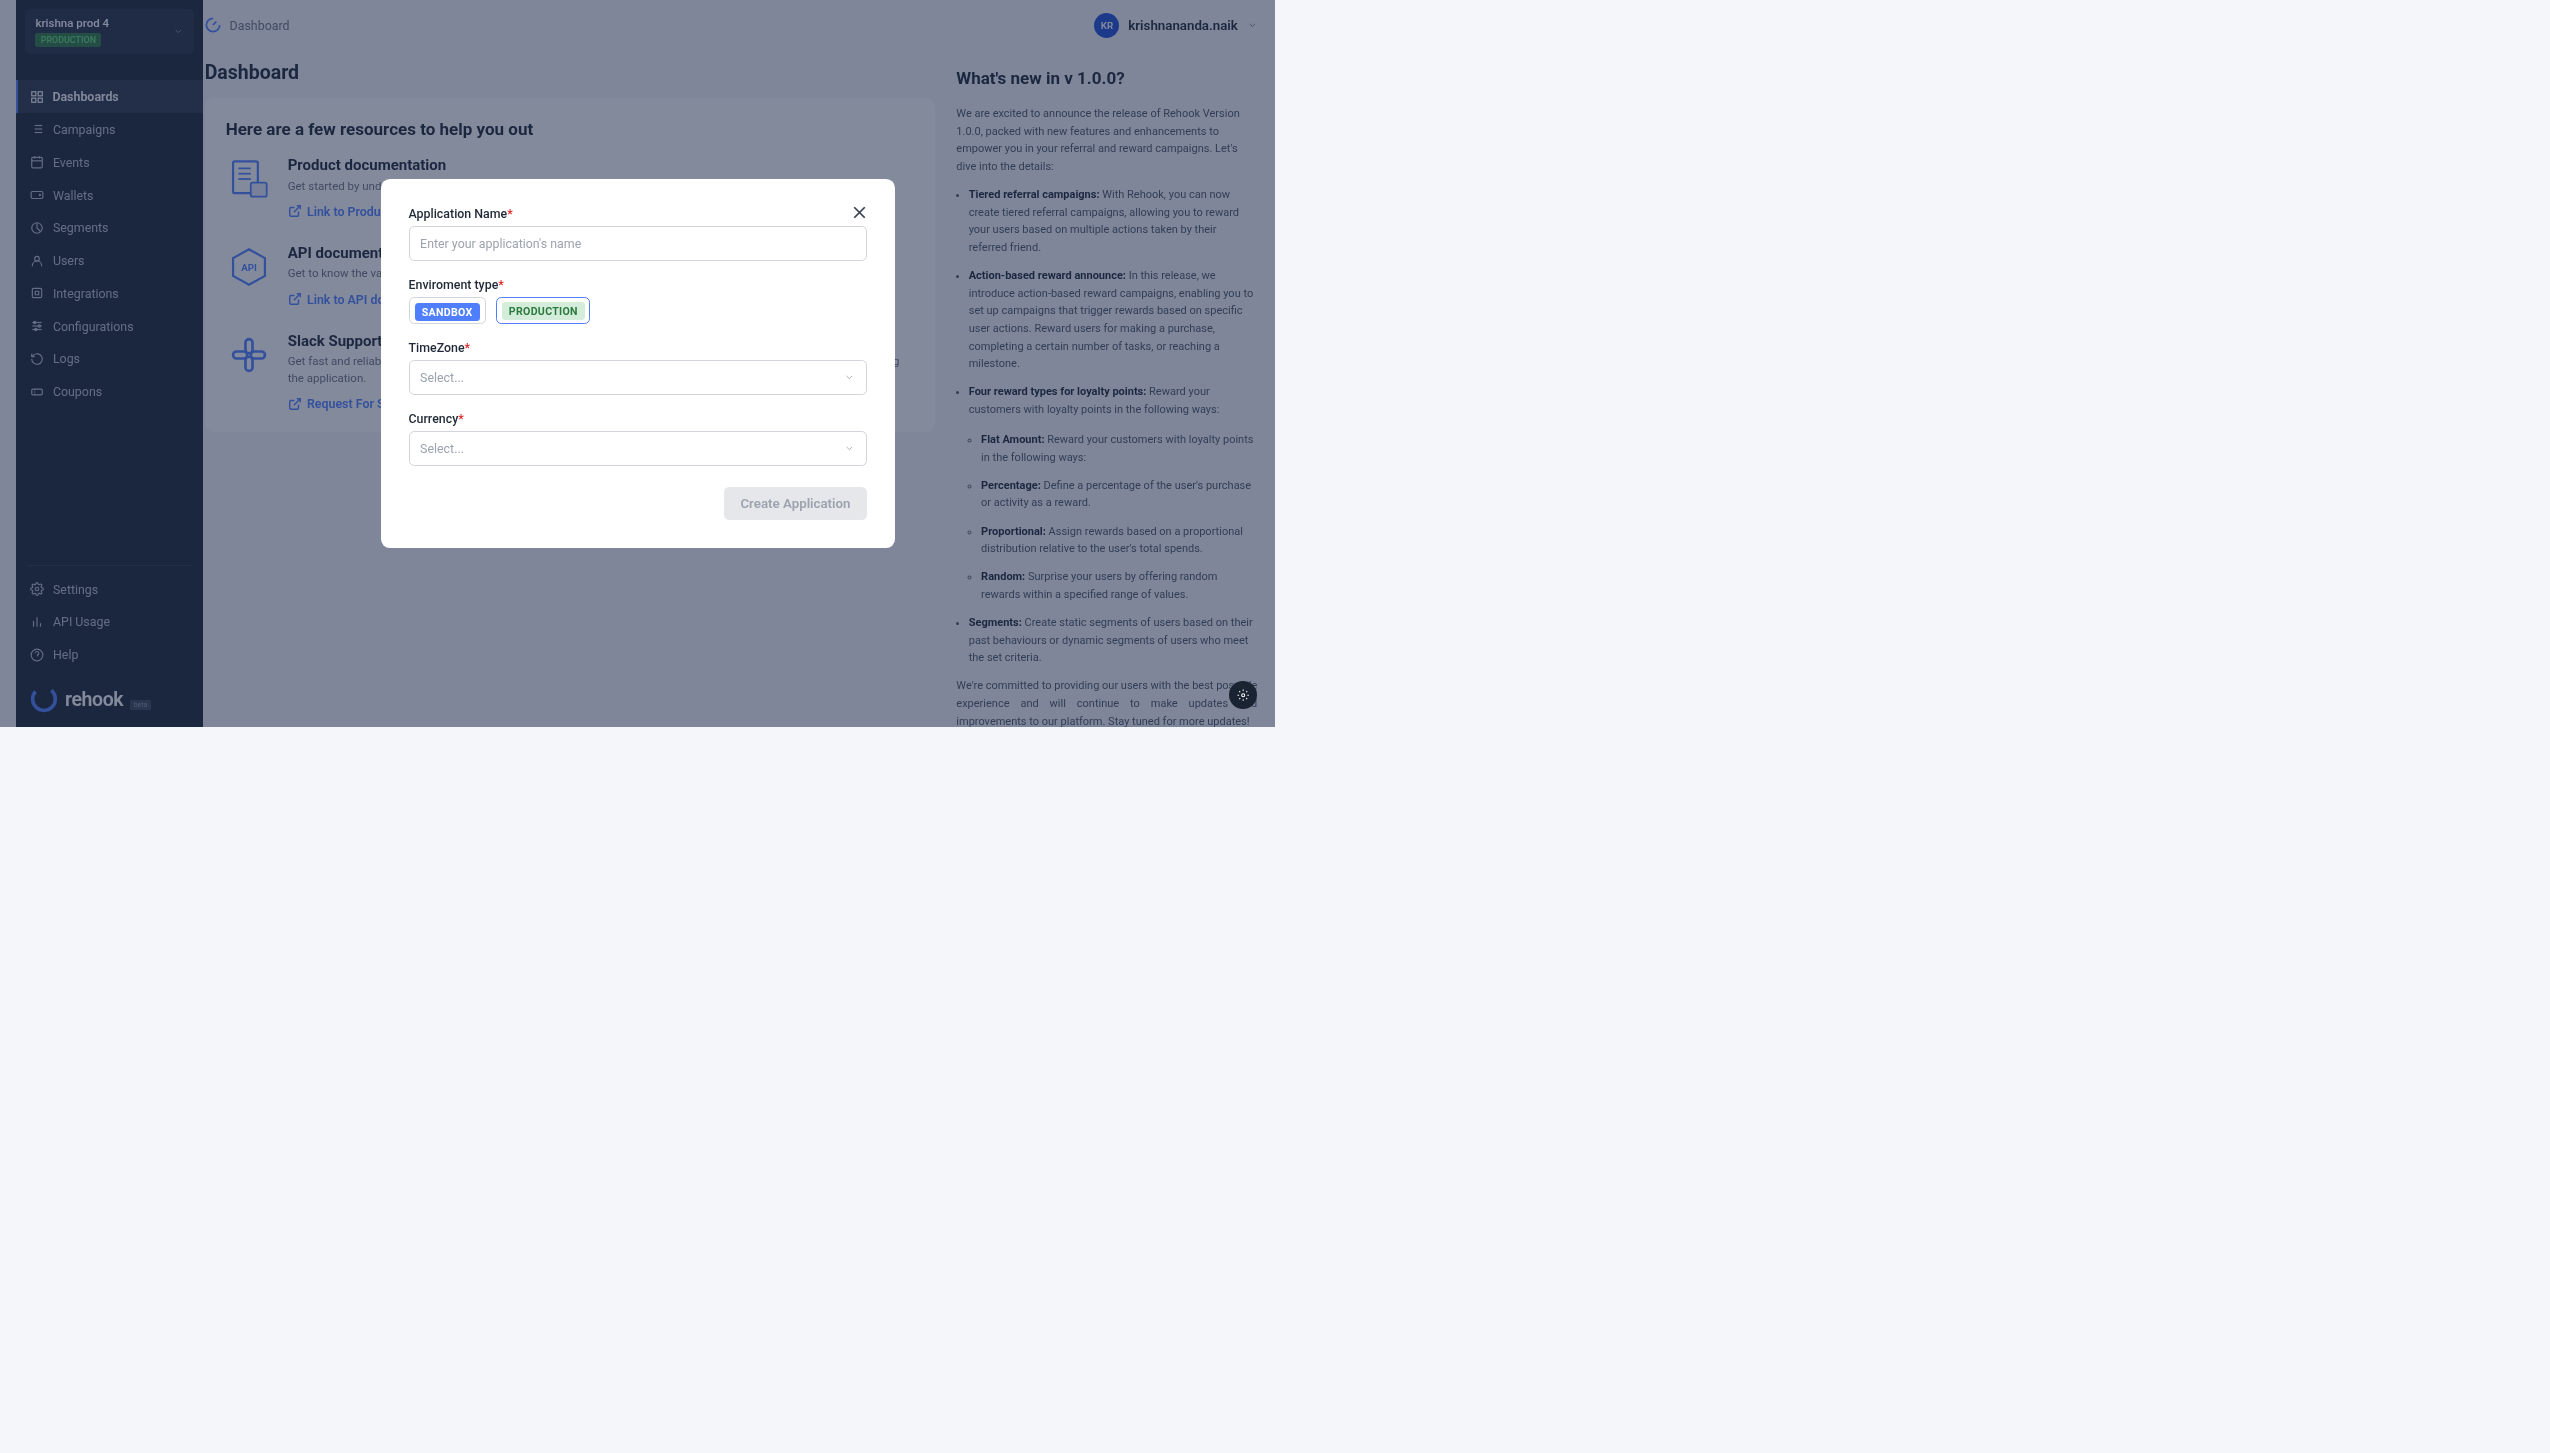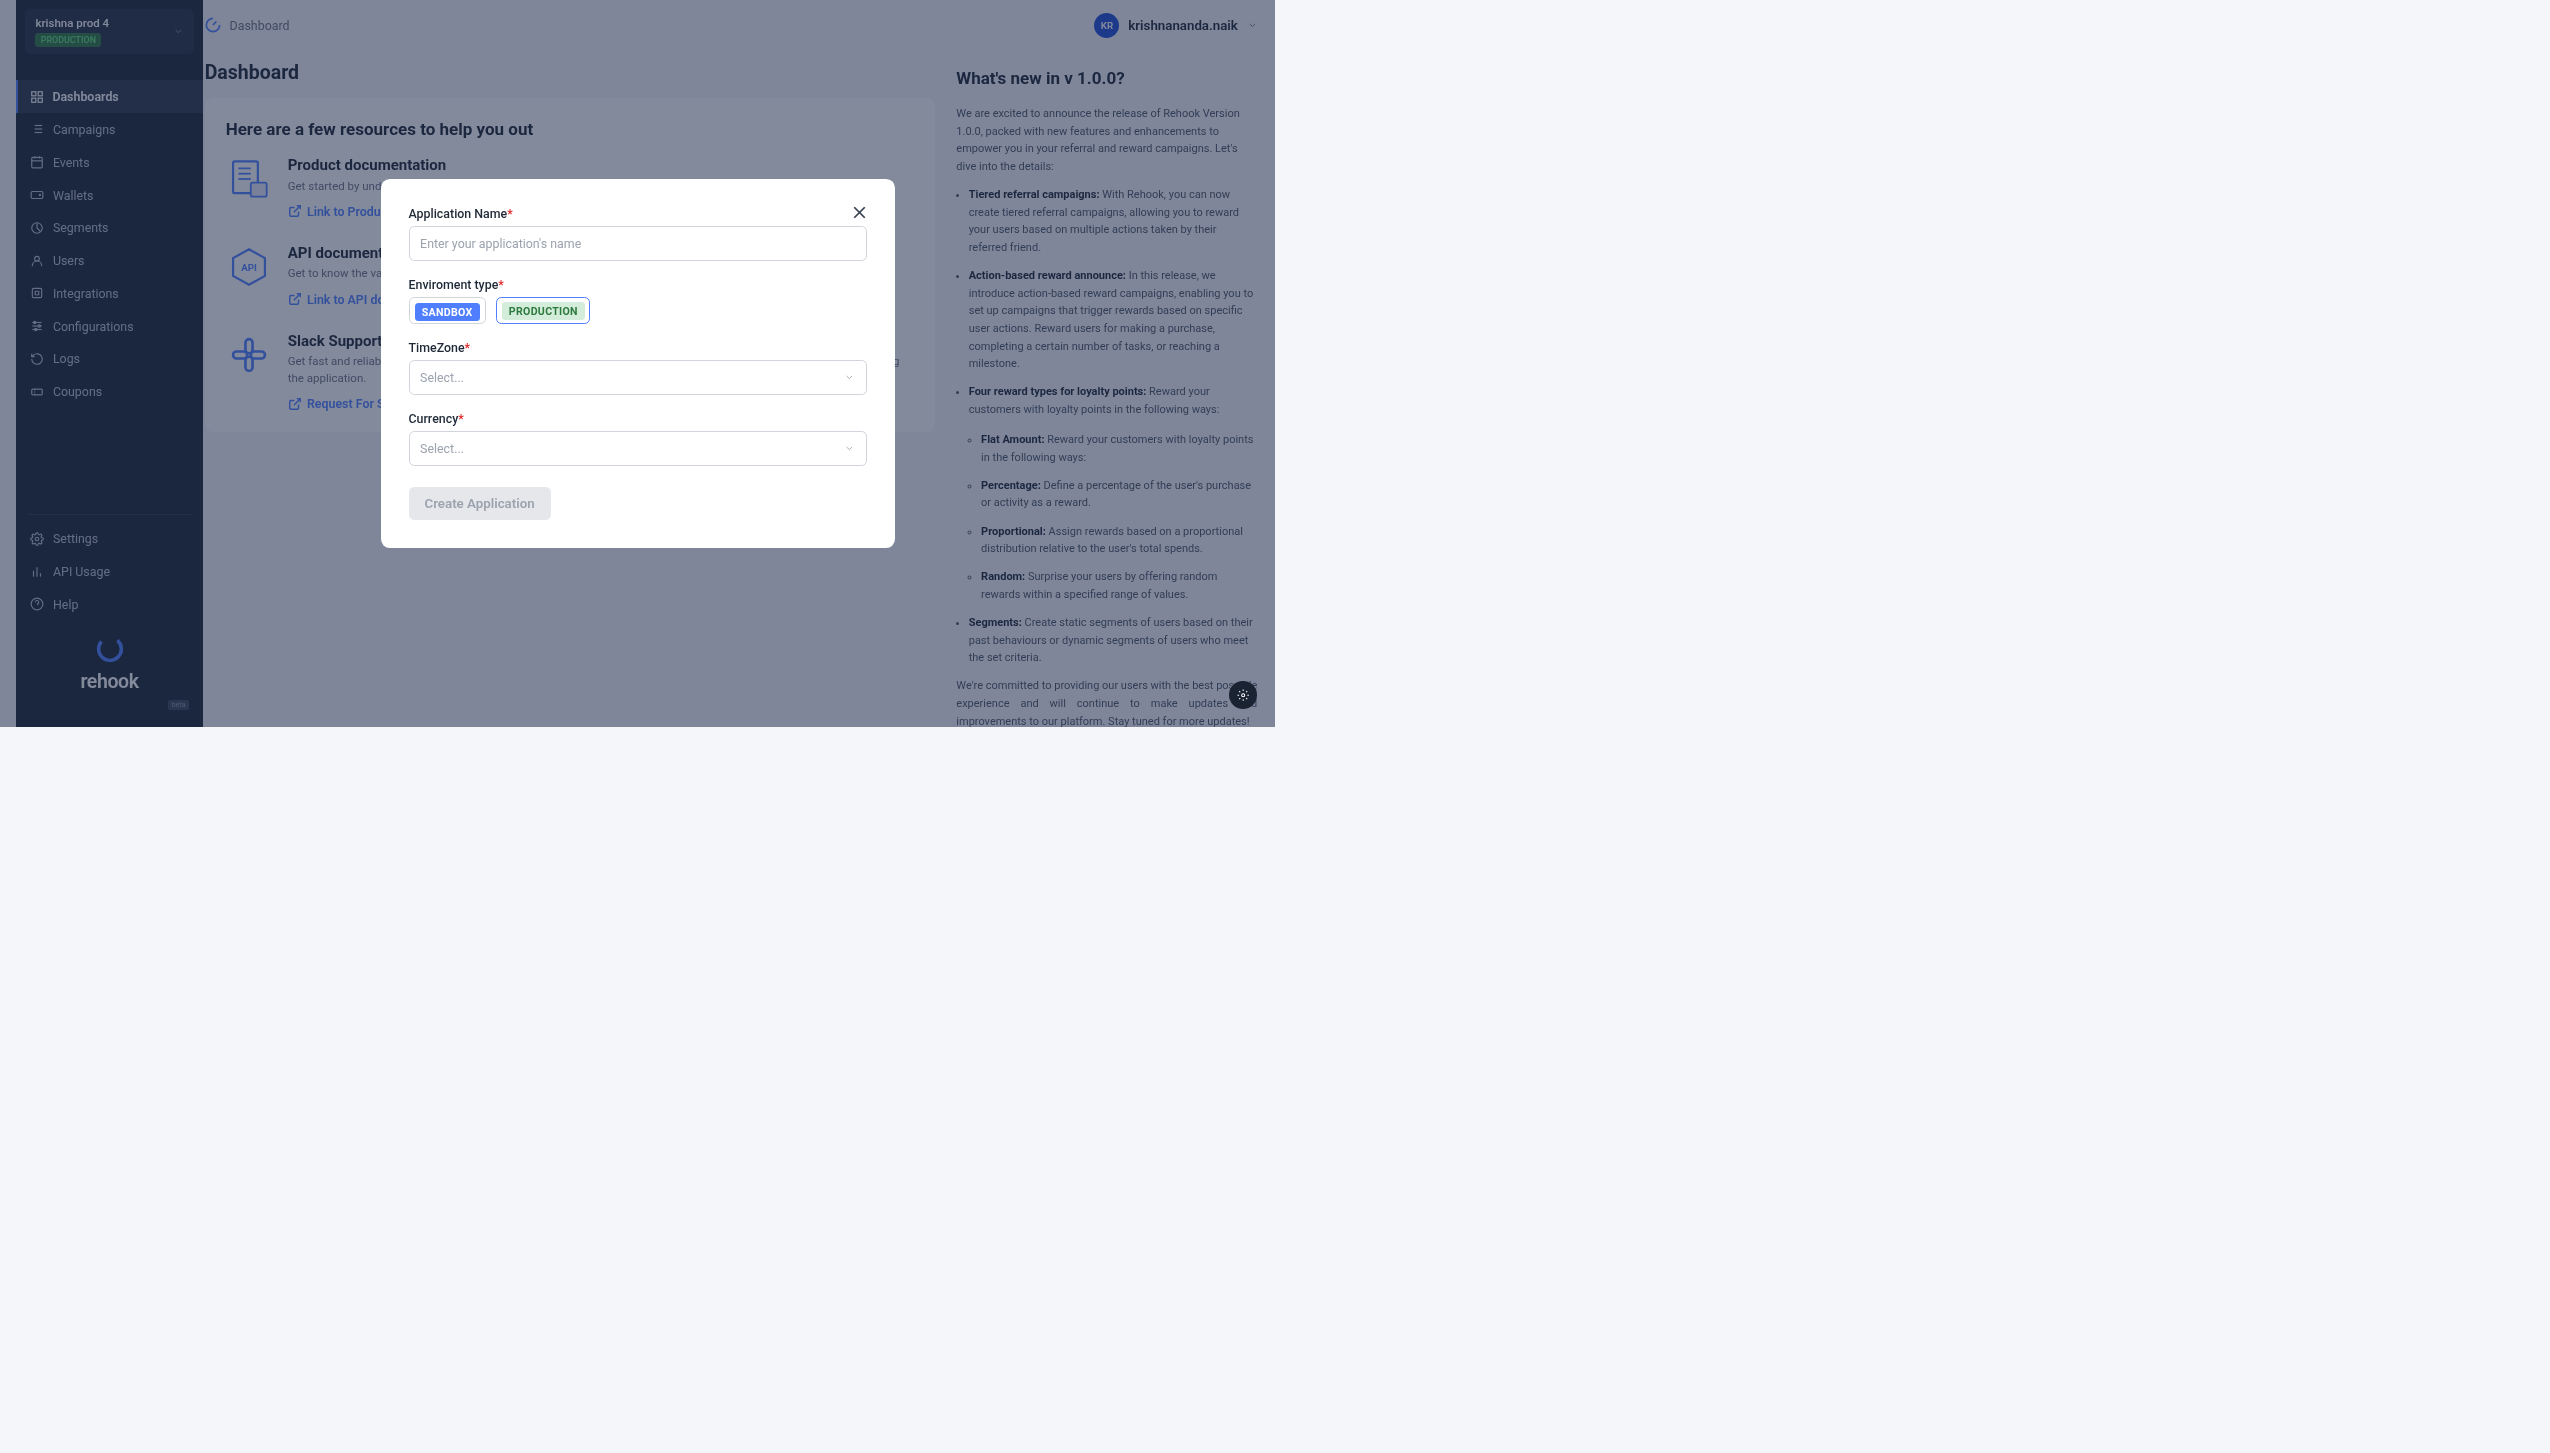--- a/index.html
+++ b/index.html
@@ -9,21 +9,21 @@
 .sidebar { position: absolute; left: 16px; top: 0; width: 187px; height: 727px; background: #1a2332; color: #8b95a7; display: flex; flex-direction: column; }
 .workspace-selector { margin: 8.9px; padding: 7px 10.6px; background: #242e40; border-radius: 5.3px; display: flex; justify-content: space-between; align-items: center; cursor: pointer; }
 .workspace-name { color: #fff; font-size: 11.5px; font-weight: 500; }
 .env-badge { display: inline-block; background: #2d7a3e; color: #5fd97a; font-size: 8.9px; font-weight: 600; padding: 1.8px 5.3px; border-radius: 2.7px; margin-top: 2.7px; }
 .nav-list { list-style: none; margin-top: 17.7px; flex: 1; }
 .nav-item { display: flex; align-items: center; padding: 8.9px 14px; font-size: 12.4px; cursor: pointer; gap: 8.9px; color: #b8c0cc; }
 .nav-item.active { background: #2a3548; color: #fff; font-weight: 600; border-left: 2.7px solid #4f7fff; padding-left: 11.5px; }
 .nav-icon { width: 14px; height: 14px; display: flex; align-items: center; justify-content: center; flex-shrink: 0; }
 .bottom-nav { margin-top: auto; border-top: 0.9px solid #2a3548; margin-left: 10.6px; margin-right: 10.6px; padding-top: 7px; }
 .bottom-nav .nav-item { padding-left: 3.5px; }
-.logo-area { padding: 14px; display: flex; align-items: center; gap: 7px; flex-direction: column; }
+.logo-area { padding: 14px; display: flex; align-items: center; gap: 7px; }
 .logo-circle { width: 28px; height: 28px; }
 .logo-text { color: #fff; font-size: 19.5px; font-weight: 600; letter-spacing: -0.4px; }
 .logo-beta { font-size: 7px; background: #3a4658; padding: 0.9px 3.5px; border-radius: 1.8px; align-self: flex-end; margin-bottom: 3.5px; }
 
 
 .topbar { position: absolute; left: 187px; top: 0; right: 0; height: 50px; display: flex; align-items: center; justify-content: space-between; padding: 0 17.7px; }
 .topbar-left { display: flex; align-items: center; gap: 8.9px; color: #6b7280; font-size: 12.4px; }
 .topbar-right { display: flex; align-items: center; gap: 8.9px; }
 .user-avatar { width: 25px; height: 25px; border-radius: 50%; background: #1d4ed8; color: #fff; display: flex; align-items: center; justify-content: center; font-size: 9.7px; font-weight: 600; }
 .user-name { font-weight: 600; font-size: 13.3px; color: #1a2332; }
@@ -56,21 +56,21 @@
 .form-input, .form-select { width: 100%; border: 0.9px solid #d1d5db; border-radius: 5.3px; padding: 8.9px 10.6px; font-size: 12.4px; color: #374151; background: #fff; }
 .form-input::placeholder { color: #9ca3af; }
 .form-select { display: flex; justify-content: space-between; align-items: center; cursor: pointer; color: #9ca3af; }
 .form-group { margin-bottom: 16px; }
 .env-options { display: flex; gap: 10.6px; }
 .env-option { border: 0.9px solid #d1d5db; border-radius: 5.3px; padding: 4.4px 5.3px; cursor: pointer; }
 .env-option.selected { border: 1.8px solid #4f7fff; padding: 3.5px 4.4px; }
 .env-pill { font-size: 10.6px; font-weight: 700; padding: 2.7px 7px; border-radius: 3.5px; letter-spacing: 0.3px; }
 .env-pill.sandbox { background: #4f7fff; color: #fff; }
 .env-pill.production { background: #d4edda; color: #2d7a3e; }
-.modal-footer { display: flex; margin-top: 21px; }
+.modal-footer { display: flex; justify-content: flex-end; margin-top: 21px; }
 .btn-primary { background: #e5e7eb; color: #9ca3af; border: none; padding: 8.9px 16px; border-radius: 5.3px; font-size: 13.3px; font-weight: 600; cursor: pointer; }
 
 
 .fab { position: absolute; right: 17.7px; bottom: 17.7px; width: 28px; height: 28px; border-radius: 50%; background: #1a2332; color: #fff; display: flex; align-items: center; justify-content: center; font-size: 12.4px; cursor: pointer; }
 .chevron { width: 10.6px; height: 10.6px; }
 </style>
 </head>
 <body>
 
 <div class="sidebar">

